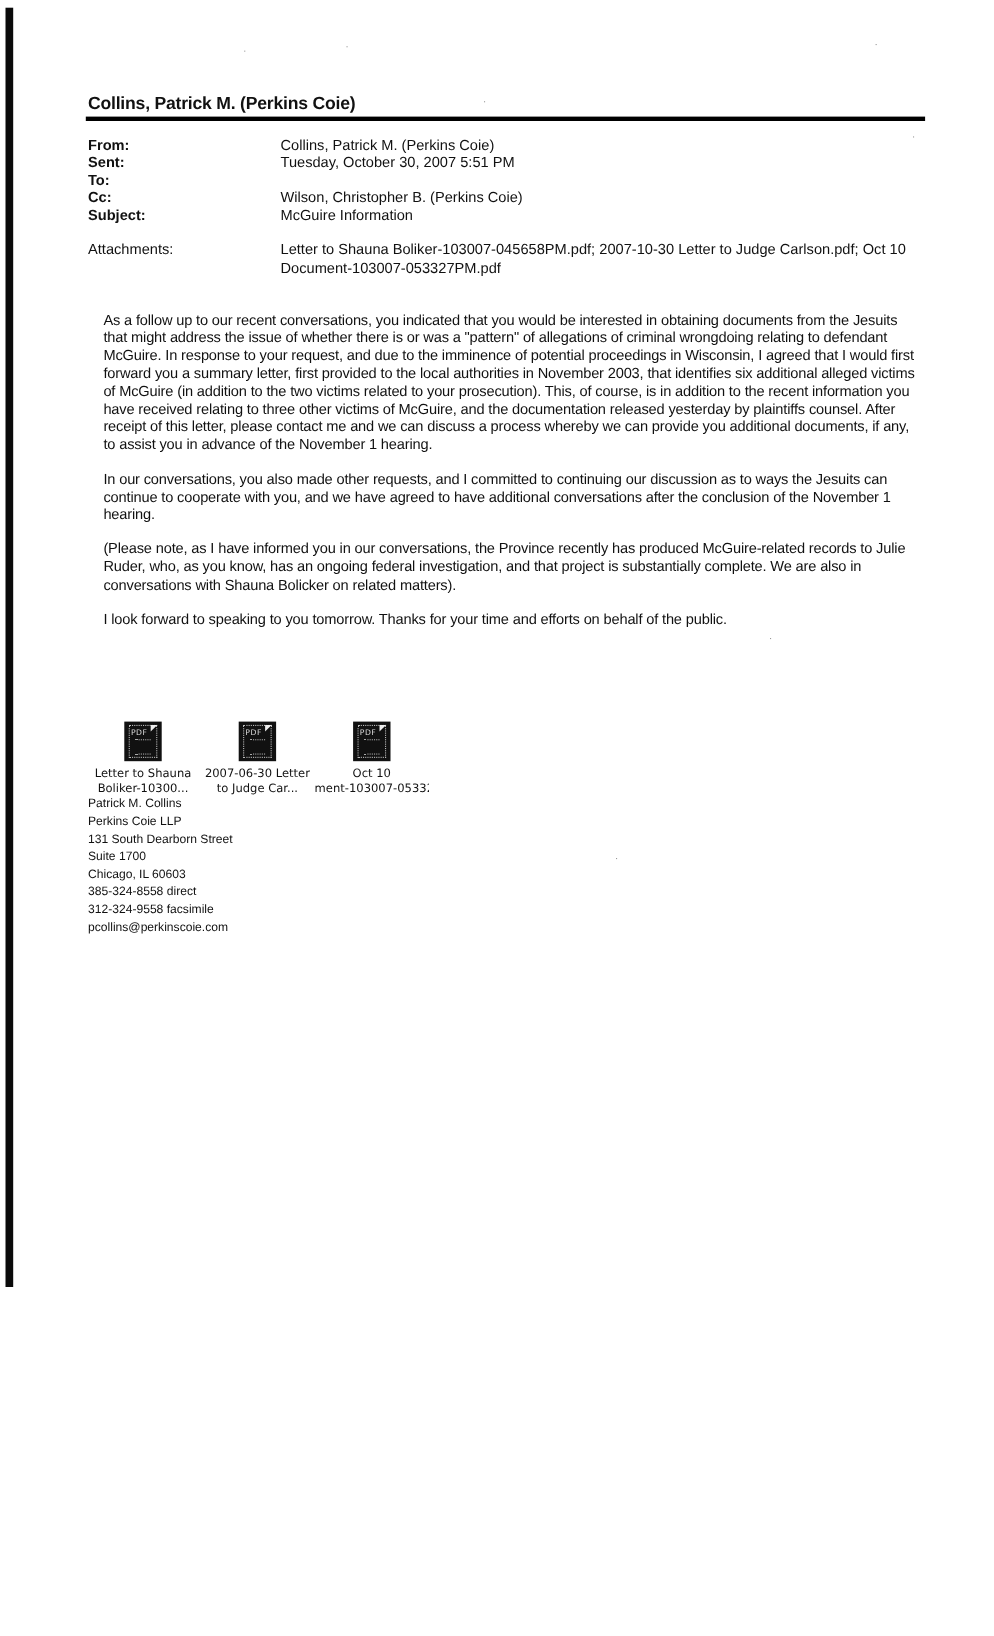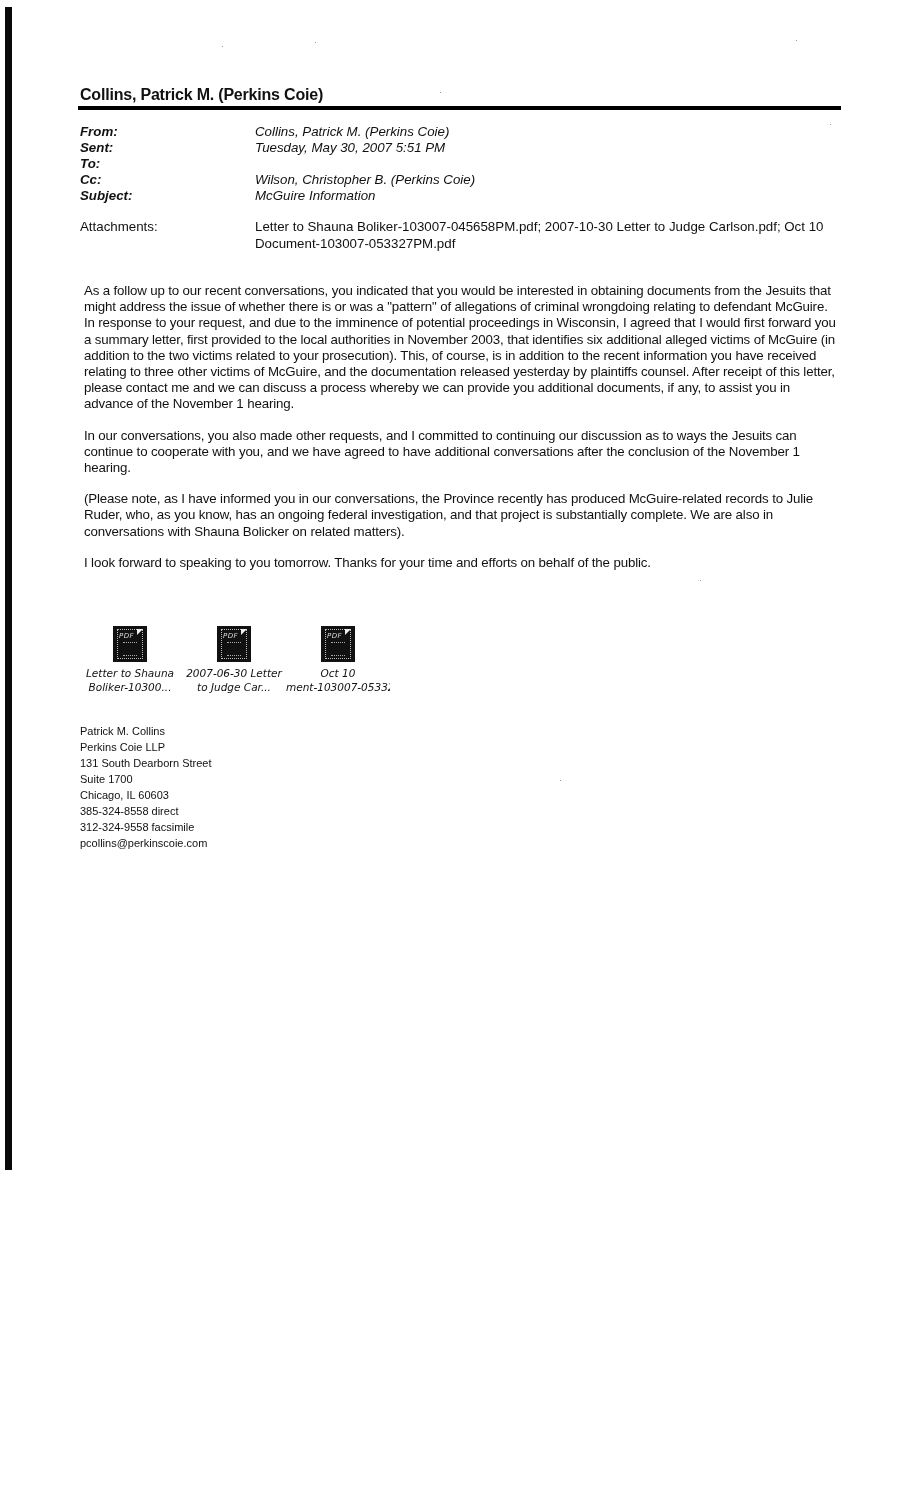--- a/index.html
+++ b/index.html
@@ -16,32 +16,32 @@
     font-size: 16px; font-weight: bold; letter-spacing: -0.2px;
   }
   .header-rule {
     position: absolute; left: 78px; top: 106px; width: 763px; height: 4px;
     background: #000;
   }
   .meta {
     position: absolute; left: 80px; top: 124px; width: 770px;
     font-size: 13.3px; line-height: 16px;
   }
-  .meta-row { display: flex; font-style: italic; }
+  .meta-row { display: flex; }
   .meta-label { width: 175px; font-weight: bold; flex-shrink: 0; }
   .meta-value { flex: 1; }
   .attach-row { position: absolute; left: 80px; top: 218px; width: 770px; display: flex; font-size: 13.3px; line-height: 17px; }
   .attach-row .meta-label { width: 175px; font-weight: normal; flex-shrink: 0; }
   .body-text {
     position: absolute; left: 80px; top: 283px; width: 760px;
     font-size: 13.3px; line-height: 16.2px; letter-spacing: -0.15px;
   }
-  .body-text p { margin: 0 0 15px 4px; }
+  .body-text p { margin: 0 0 15px 14px; }
   .attachments-icons {
-    position: absolute; left: 80px; top: 626px; display: flex; font-style: italic;
+    position: absolute; left: 80px; top: 656px; display: flex;
   }
   .att {
     width: 104px; display: flex; flex-direction: column; align-items: center;
     font-family: "DejaVu Sans", sans-serif; font-size: 10.5px; line-height: 14px;
     text-align: center; cursor: pointer;
   }
   .att:nth-child(1) { margin-left: -2px; }
   .pdf-icon {
     width: 34px; height: 36px; background: #111; position: relative; margin-bottom: 4px;
   }
@@ -76,21 +76,21 @@
 <div class="header-title">Collins, Patrick M. (Perkins Coie)</div>
 <div class="header-rule"></div>
 
 <div class="meta">
   <div class="meta-row">
     <span class="meta-label">From:</span>
     <span class="meta-value">Collins, Patrick M. (Perkins Coie)</span>
   </div>
   <div class="meta-row">
     <span class="meta-label">Sent:</span>
-    <span class="meta-value">Tuesday, May 30, 2007 5:51 PM</span>
+    <span class="meta-value">Tuesday, October 30, 2007 5:51 PM</span>
   </div>
   <div class="meta-row">
     <span class="meta-label">To:</span>
   </div>
   <div class="meta-row">
     <span class="meta-label">Cc:</span>
     <span class="meta-value">Wilson, Christopher B.  (Perkins Coie)</span>
   </div>
   <div class="meta-row">
     <span class="meta-label">Subject:</span>

